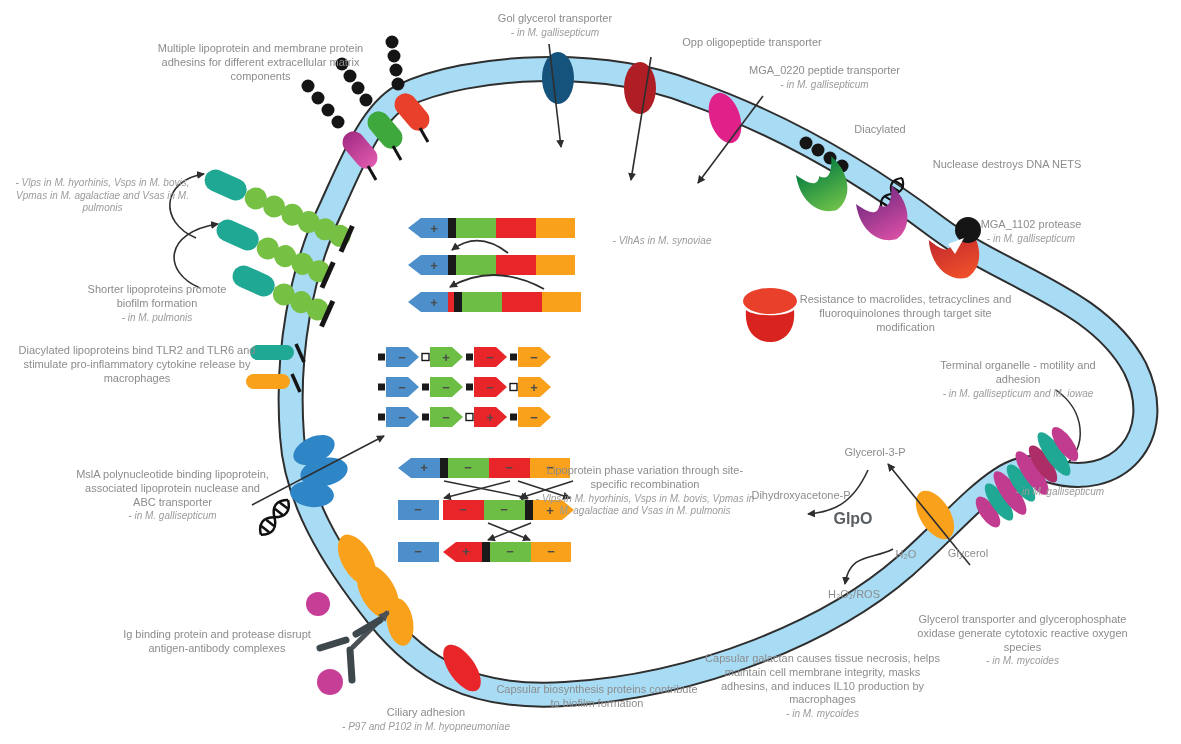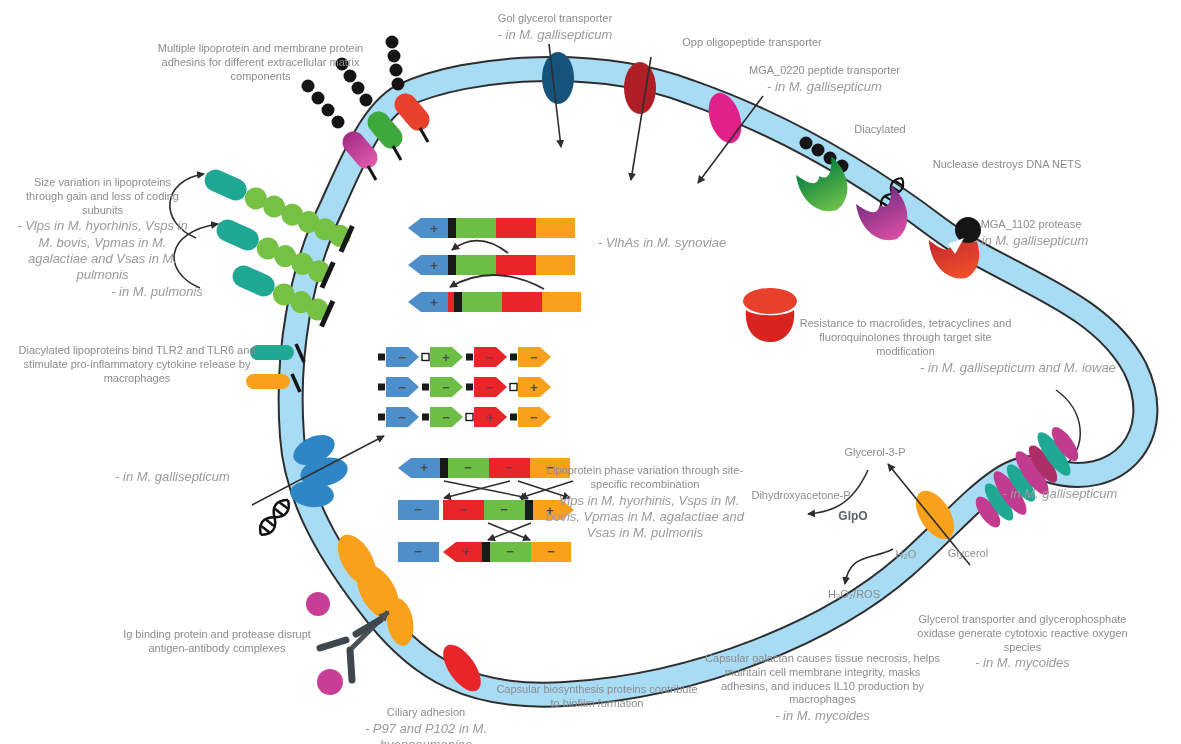--- a/index.html
+++ b/index.html
@@ -1,23 +1,23 @@
 <!DOCTYPE html>
 <html><head>
 <meta charset="utf-8">
 <style>
   html,body{margin:0;padding:0;background:#fff;}
   #stage{position:relative;width:1181px;height:744px;background:#fff;overflow:hidden;
          font-family:"Liberation Sans",sans-serif;}
   #artwork{position:absolute;left:0;top:0;}
   .label{position:absolute;color:#8c8c8c;font-size:11px;line-height:1.25;text-align:center;}
   .label .t{color:#8c8c8c;text-align:center;}
-  .label .s{font-size:13px;font-style:italic;color:#9b9b9b;margin-top:1px;}
+  .label .s{font-size:10px;font-style:italic;color:#9b9b9b;margin-top:1px;}
   .label .s:empty{display:none;}
-  .label.bold .t{font-weight:bold;color:#5a5f63;font-size:12px;font-style:normal;}
+  .label.bold .t{font-weight:bold;color:#5a5f63;font-size:16px;font-style:normal;}
   .sign{font:bold 13px "Liberation Sans",sans-serif;fill:#4a4a4a;text-anchor:middle;}
 </style>
 </head>
 <body>
 
 <div id="stage">
 
 <svg id="artwork" width="1181" height="744" viewBox="0 0 1181 744">
   <defs>
     <marker id="ah" markerWidth="10" markerHeight="10" refX="7" refY="4" orient="auto" markerUnits="userSpaceOnUse">
@@ -343,47 +343,49 @@
   </div>
   <div class="label" style="left:902px;top:158px;width:210px">
     <div class="t">Nuclease destroys DNA NETS</div>
 
   </div>
   <div class="label" style="left:956px;top:218px;width:150px">
     <div class="t">MGA_1102 protease</div>
     <div class="s">- in M. gallisepticum</div>
   </div>
   <div class="label" style="left:15px;top:176px;width:175px">
-    <div class="t">Size variation in lipoproteins through gain and loss of coding subunits</div>
     <div class="s">- Vlps in M. hyorhinis,  Vsps in M. bovis, Vpmas in M. agalactiae and Vsas in M. pulmonis</div>
   </div>
   <div class="label" style="left:72px;top:283px;width:170px">
+    <div class="t">Shorter lipoproteins promote biofilm formation</div>
     <div class="s">- in M. pulmonis</div>
   </div>
   <div class="label" style="left:12px;top:344px;width:250px">
     <div class="t">Diacylated lipoproteins bind TLR2 and TLR6 and stimulate pro-inflammatory cytokine release by macrophages</div>
 
   </div>
   <div class="label" style="left:75px;top:468px;width:195px">
+    <div class="t">MslA polynucleotide binding lipoprotein, associated lipoprotein nuclease and ABC transporter</div>
     <div class="s">- in M. gallisepticum</div>
   </div>
   <div class="label" style="left:572px;top:234px;width:180px">
     <div class="s">- VlhAs in M. synoviae</div>
   </div>
   <div class="label" style="left:528px;top:342px;width:240px">
   </div>
   <div class="label" style="left:535px;top:464px;width:220px">
     <div class="t">Lipoprotein phase variation through site-specific recombination</div>
     <div class="s">- Vlps in M. hyorhinis,  Vsps in M. bovis, Vpmas in M. agalactiae and Vsas in M. pulmonis</div>
   </div>
-  <div class="label" style="left:798px;top:317px;width:215px">
+  <div class="label" style="left:798px;top:293px;width:215px">
     <div class="t">Resistance to macrolides, tetracyclines and fluoroquinolones through target site modification</div>
 
   </div>
   <div class="label" style="left:918px;top:359px;width:200px">
+    <div class="t">Terminal organelle - motility and adhesion</div>
     <div class="s">- in M. gallisepticum and M. iowae</div>
   </div>
   <div class="label" style="left:830px;top:446px;width:90px">
     <div class="t">Glycerol-3-P</div>
 
   </div>
   <div class="label" style="left:731px;top:489px;width:140px">
     <div class="t">Dihydroxyacetone-P</div>
 
   </div>

